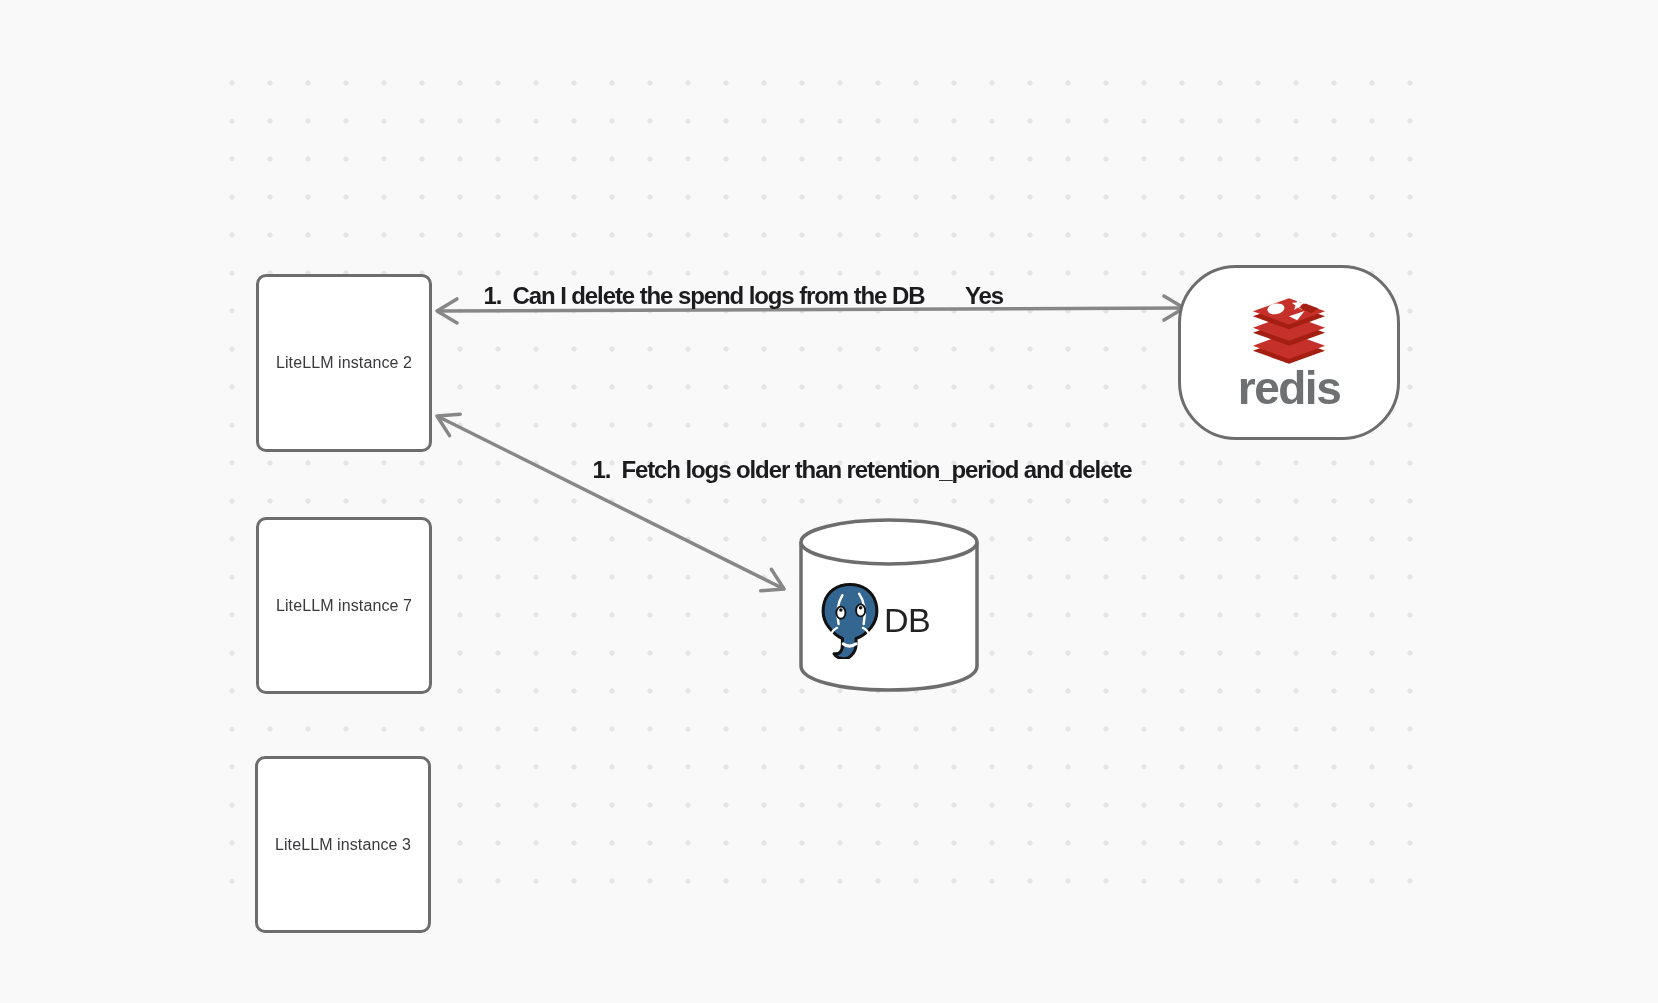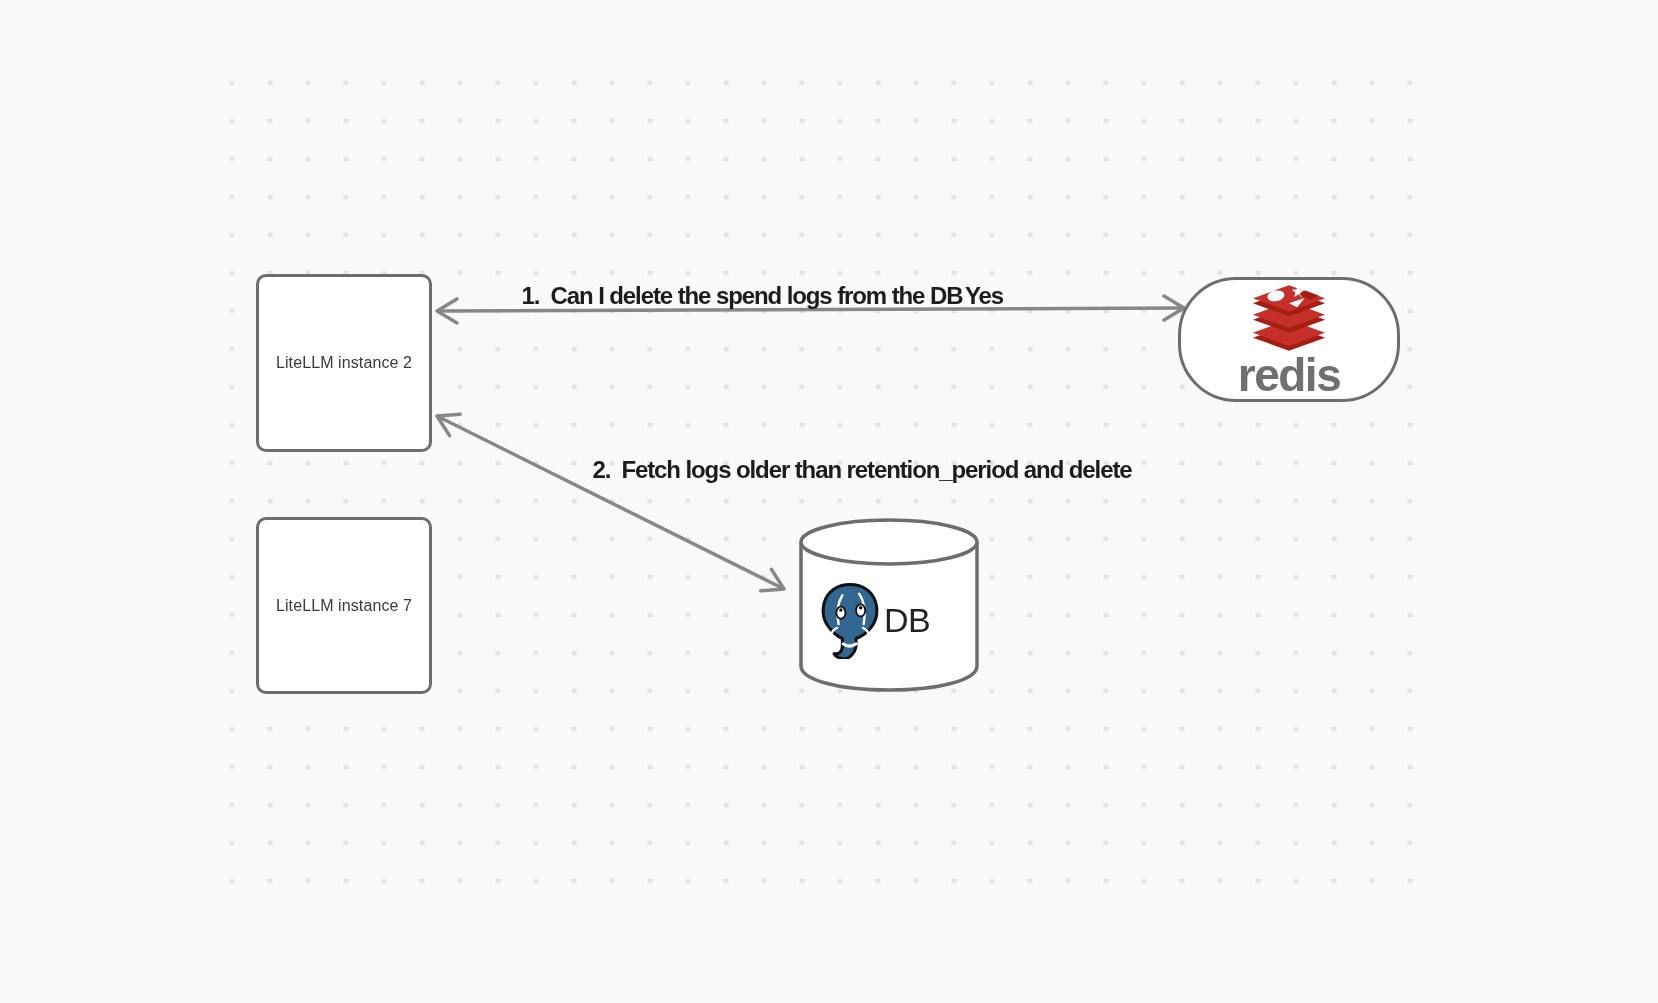--- a/index.html
+++ b/index.html
@@ -17,35 +17,35 @@
   .node-box {
     position:absolute; width:176px; height:178px; box-sizing:border-box;
     background:#fff; border:3.5px solid #6d6d6d; border-radius:10px;
     display:flex; align-items:center; justify-content:center;
     color:#3a3a3c; font-size:16px; letter-spacing:0.1px;
   }
   #box1 { left:256px; top:274px; }
   #box2 { left:256px; top:517px; height:177px; }
   #box3 { left:255px; top:756px; height:177px; }
   .redis-node {
-    position:absolute; left:1178px; top:277px; width:222px; height:125px;
+    position:absolute; left:1178px; top:265px; width:222px; height:175px;
     box-sizing:border-box; background:#fff; border:3.5px solid #6d6d6d;
     border-radius:58px; display:flex; flex-direction:column;
     align-items:center; justify-content:center;
   }
   .redis-word {
     font-weight:bold; font-size:46px; color:#6e7071;
     letter-spacing:-1.5px; line-height:0.9; margin-top:2px;
   }
   .arrow-label {
     position:absolute; font-weight:bold; font-size:24px;
     letter-spacing:-1.1px; color:#1c1c1e; white-space:pre;
     transform:translateX(-50%); line-height:25px;
   }
-  #label1 { left:742px; top:283px;text-align:right; }
+  #label1 { left:704px; top:283px;text-align:right; }
   #label-yes { left:965px; top:283px; transform:none; }
   #label2 { left:862px; top:457px; }
   .cylinder { position:absolute; left:796px; top:514px; }
   .pg-icon { position:absolute; left:812px; top:580px; }
   .db-label {
     position:absolute; left:884px; top:600px;
     font-size:34px; color:#222; line-height:41px; letter-spacing:-0.5px;
   }
 </style>
 </head>
@@ -90,20 +90,23 @@
   </svg>
 
   <div class="db-label">DB</div>
 
   <div class="node-box" id="box1">
     <span>LiteLLM instance 2</span>
   </div>
   <div class="node-box" id="box2">
     <span>LiteLLM instance 7</span>
   </div>
+  <div class="node-box" id="box3">
+    <span>LiteLLM instance 3</span>
+  </div>
 
   <div class="redis-node">
     <svg width="82" height="70" viewBox="0 0 100 84">
 
       <polygon points="50,50 94,66 50,82 6,66" fill="#a41e11"></polygon>
       <polygon points="50,44 94,60 50,76 6,60" fill="#c6302b"></polygon>
 
       <polygon points="50,28 94,44 50,60 6,44" fill="#a41e11"></polygon>
       <polygon points="50,22 94,38 50,54 6,38" fill="#c6302b"></polygon>
 
@@ -113,15 +116,15 @@
       <ellipse cx="34" cy="15" rx="10.5" ry="6.5" transform="rotate(-10 34 15)" fill="#ffffff"></ellipse>
       <polygon points="61,2 62.9,7.3 68.6,7.5 64.1,11 65.7,16.5 61,13.3 56.3,16.5 57.9,11 53.4,7.5 59.1,7.3" fill="#ffffff"></polygon>
       <polygon points="50,24 69,17.5 60,29" fill="#ffffff"></polygon>
       <polygon points="70,8.5 86,14.5 77,20 62,13.5" fill="#a41e11"></polygon>
     </svg>
     <div class="redis-word">redis</div>
   </div>
 
   <div class="arrow-label" id="label1">1.  Can I delete the spend logs from the DB</div>
   <div class="arrow-label" id="label-yes">Yes</div>
-  <div class="arrow-label" id="label2">2.  Fetch logs older than retention_period and delete</div>
+  <div class="arrow-label" id="label2">1.  Fetch logs older than retention_period and delete</div>
 
 </div>
 
 </body></html>

